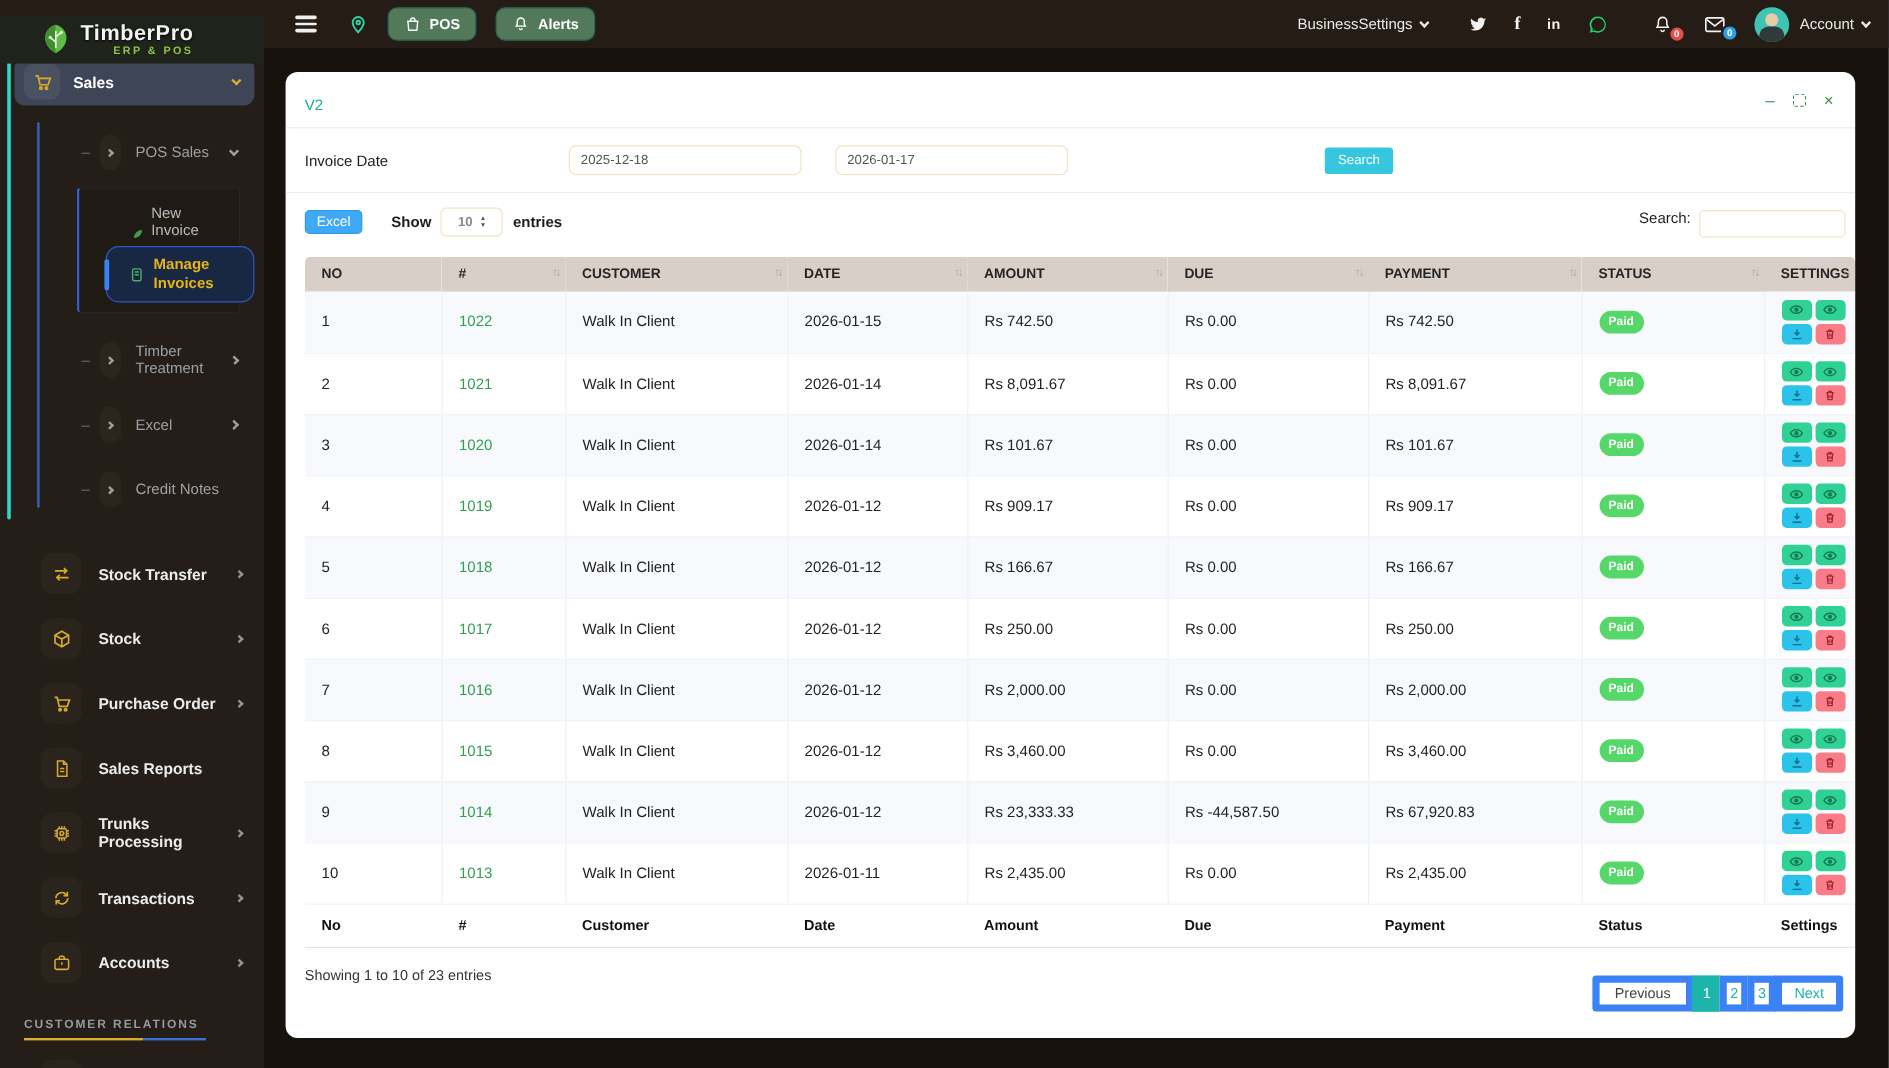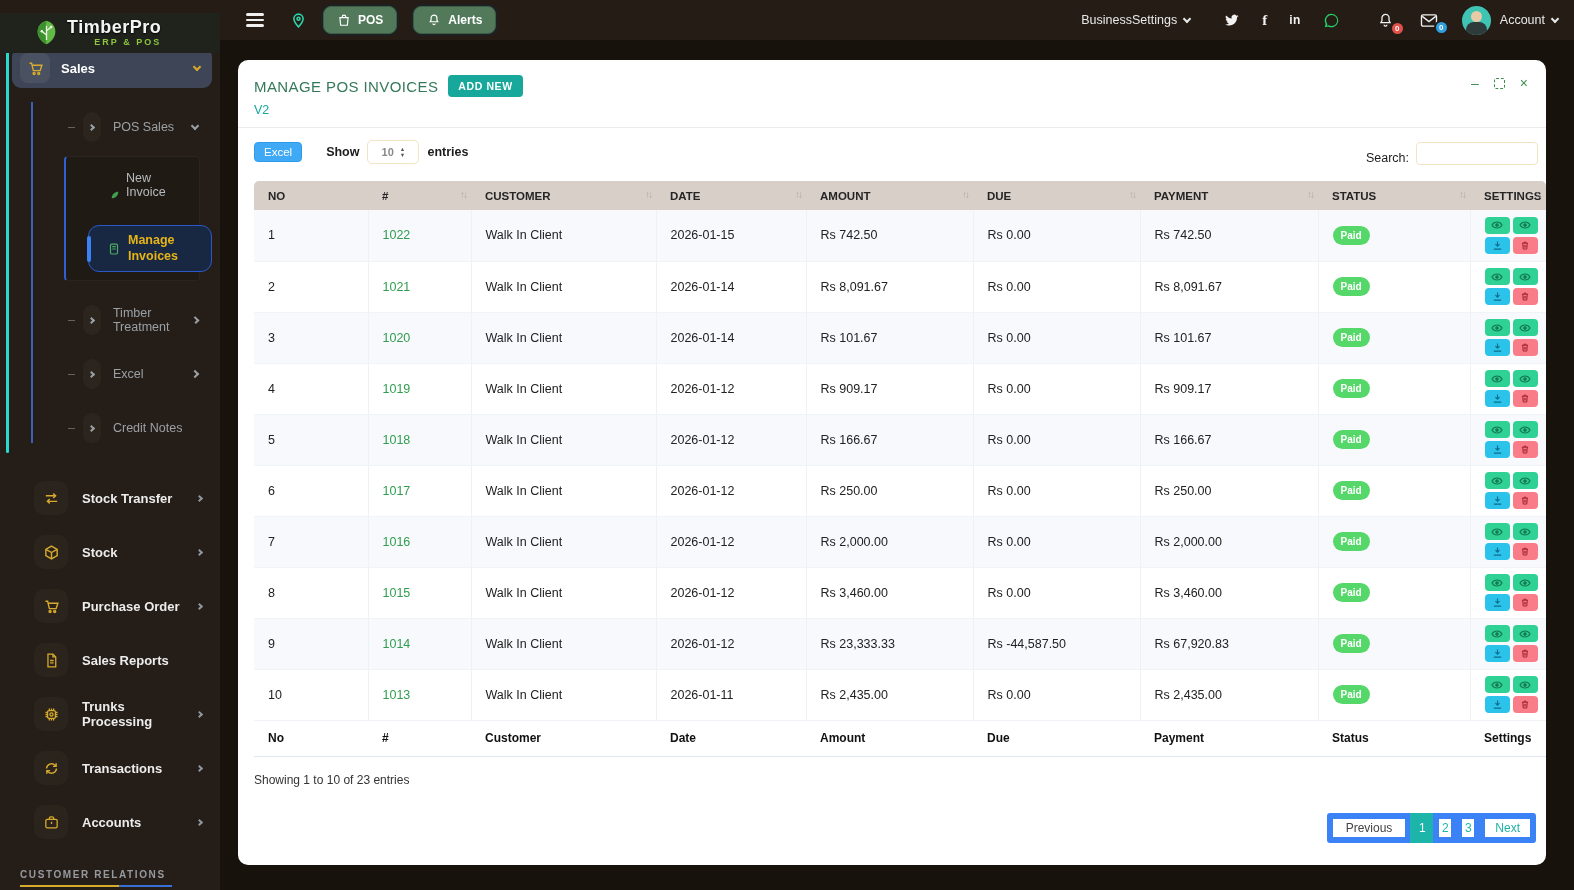--- a/index.html
+++ b/index.html
@@ -46,21 +46,21 @@
   .sales-head { margin-left:6px; height:40px; background:#3d4557; border-radius:9px; display:flex; align-items:center; padding:0 12px 0 8px; cursor:pointer; position:relative; z-index:2; }
   .sales-head .iconbox { width:30px; height:30px; border-radius:8px; background:rgba(255,255,255,.07); display:flex; align-items:center; justify-content:center; color:#d8ab2d; }
   .sales-head .lbl { color:#fff; font-size:13px; font-weight:bold; margin-left:11px; }
   .sales-head .chev { color:#d8ab2d; margin-left:auto; }
   .subrow { display:flex; align-items:center; color:#9aa0a6; font-size:12.5px; margin:24px 14px 0 62px; position:relative; z-index:2; cursor:pointer; }
   .subrow .dash { color:#6d6d6d; margin-right:8px; }
   .sub-pill { width:18px; height:30px; border-radius:9px; background:#2c251e; display:flex; align-items:center; justify-content:center; margin-right:12px; flex:none; }
   .sub-pill .chev { width:5px; height:5px; }
   .subrow .endchev { margin-left:auto; }
   .nested-panel { position:relative; z-index:2; margin:14px 12px 0 58px; background:#201a14; border:1px solid #2a241e; border-left:2px solid #2f5fd0; border-radius:4px; padding:10px 6px 8px 10px; }
-  .new-invoice { display:flex; align-items:flex-end; gap:6px; color:#b6babf; font-size:12.5px; padding:4px 0 26px 34px; cursor:pointer; }
+  .new-invoice { display:flex; align-items:flex-end; gap:6px; color:#b6babf; font-size:12.5px; padding:4px 0 6px 34px; cursor:pointer; }
   .new-invoice svg { margin-bottom:-1px; }
   .manage-active { position:relative; margin-left:12px; width:124px; background:#182843; border:1.5px solid #2b57c9; border-radius:11px; display:flex; align-items:center; gap:7px; padding:7px 10px 7px 18px; cursor:pointer; }
   .manage-active::before { content:""; position:absolute; left:-2px; top:50%; transform:translateY(-50%); width:4px; height:26px; background:#3b82f6; border-radius:3px; }
   .manage-active .lbl { color:#e7b416; font-size:12.5px; font-weight:bold; line-height:1.25; width:66px; }
   .menu { margin-top:14px; }
   .menu-item { height:54px; display:flex; align-items:center; padding:0 18px 0 34px; cursor:pointer; }
   .menu-item .iconbox { width:34px; height:34px; border-radius:10px; background:#2b241d; display:flex; align-items:center; justify-content:center; color:#d8ab2d; flex:none; }
   .menu-item .lbl { color:#ececec; font-size:13px; font-weight:bold; margin-left:14px; }
   .menu-item .chev { color:#8f959c; margin-left:auto; width:5px; height:5px; }
   .section-label { margin:20px 18px 0 20px; color:#96999e; font-size:10px; font-weight:bold; letter-spacing:1.6px; padding-bottom:7px; position:relative; }
@@ -81,21 +81,21 @@
   .filter-row { display:flex; align-items:center; padding:14px 16px; border-bottom:1px solid #ececec; }
   .filter-label { width:220px; font-size:12.5px; color:#1c1c1c; }
   .date-input { width:194px; height:25px; border:1px solid #f2e3c4; border-radius:6px; font-size:11px; color:#555; padding:0 9px; outline:none; margin-right:28px; font-family:"Liberation Sans",sans-serif; }
   .search-btn { background:#36c6e0; color:#fff; font-size:11px; padding:5px 11px; border-radius:3px; margin-left:186px; }
 
   .controls-row { position:relative; display:flex; align-items:center; padding:12px 16px 8px; }
   .excel-btn { background:#3fa9f5; border:1px solid #2d9ce8; color:#fff; font-size:11.5px; padding:3px 9px; border-radius:4px; }
   .show-group { display:flex; align-items:center; gap:8px; margin-left:24px; font-size:12.5px; color:#1c1c1c;font-weight:bold; }
   .page-size { width:52px; height:24px; border:1px solid #f2e3c4; border-radius:5px; display:flex; align-items:center; justify-content:center; gap:6px; color:#8a8a8a; font-size:11px; cursor:pointer; }
   .page-size .arrows { display:flex; flex-direction:column; font-size:5.5px; line-height:1.1; color:#555; }
-  .search-group { position:absolute; right:8px; top:14px; display:flex; align-items:flex-end; gap:7px; font-size:12.5px; color:#1c1c1c; }
+  .search-group { position:absolute; right:8px; top:14px; display:flex; align-items:flex-start; gap:7px; font-size:12.5px; color:#1c1c1c; }
   .search-input { width:122px; height:23px; border:1px solid #f2e3c4; border-radius:4px; outline:none; padding:0 8px; font-size:12px; font-family:"Liberation Sans",sans-serif; }
 
   .table-wrap { margin:9px 0 0 16px; }
   table { border-collapse:collapse; table-layout:fixed; width:1292px; }
   col.c-no{width:114px} col.c-inv{width:103px} col.c-cust{width:185px} col.c-date{width:150px}
   col.c-amt{width:167px} col.c-due{width:167px} col.c-pay{width:178px} col.c-stat{width:152px} col.c-set{width:76px}
   thead th { background:#d9cfc9; height:29px; font-size:11.5px; color:#252525; text-align:left; padding-left:14px; position:relative; font-weight:bold; }
   thead th:first-child { border-radius:5px 0 0 0; }
   thead th:last-child { border-radius:0 5px 0 0; }
   .sort { position:absolute; right:5px; top:8px; font-size:10px; color:#b3a89f; letter-spacing:-2px; font-weight:normal; }
@@ -361,32 +361,34 @@
     <span class="iconbox">
       
     </span>
 
   </div>
 
 </nav>
 
 <main class="card">
   <div class="card-head">
-    <div class="title-row">
-      <span class="panel-title">MANAGE POS INVOICES</span>
-      <button class="add-new">ADD NEW</button>
-    </div>
     <span class="v2-link">V2</span>
     <div class="win-controls">
       <button class="wc">–</button>
       <button class="wc max"></button>
       <button class="wc">×</button>
     </div>
   </div>
 
+  <div class="filter-row">
+    <span class="filter-label">Invoice Date</span>
+    <input class="date-input" type="text" value="2025-12-18" style="">
+    <input class="date-input" type="text" value="2026-01-17" style="">
+    <button class="search-btn">Search</button>
+  </div>
 
   <div class="controls-row">
     <button class="excel-btn">Excel</button>
     <div class="show-group">
       <span>Show</span>
       <span class="page-size">
         <span>10</span>
         <span class="arrows">▲<br>▼</span>
       </span>
       <span>entries</span>

